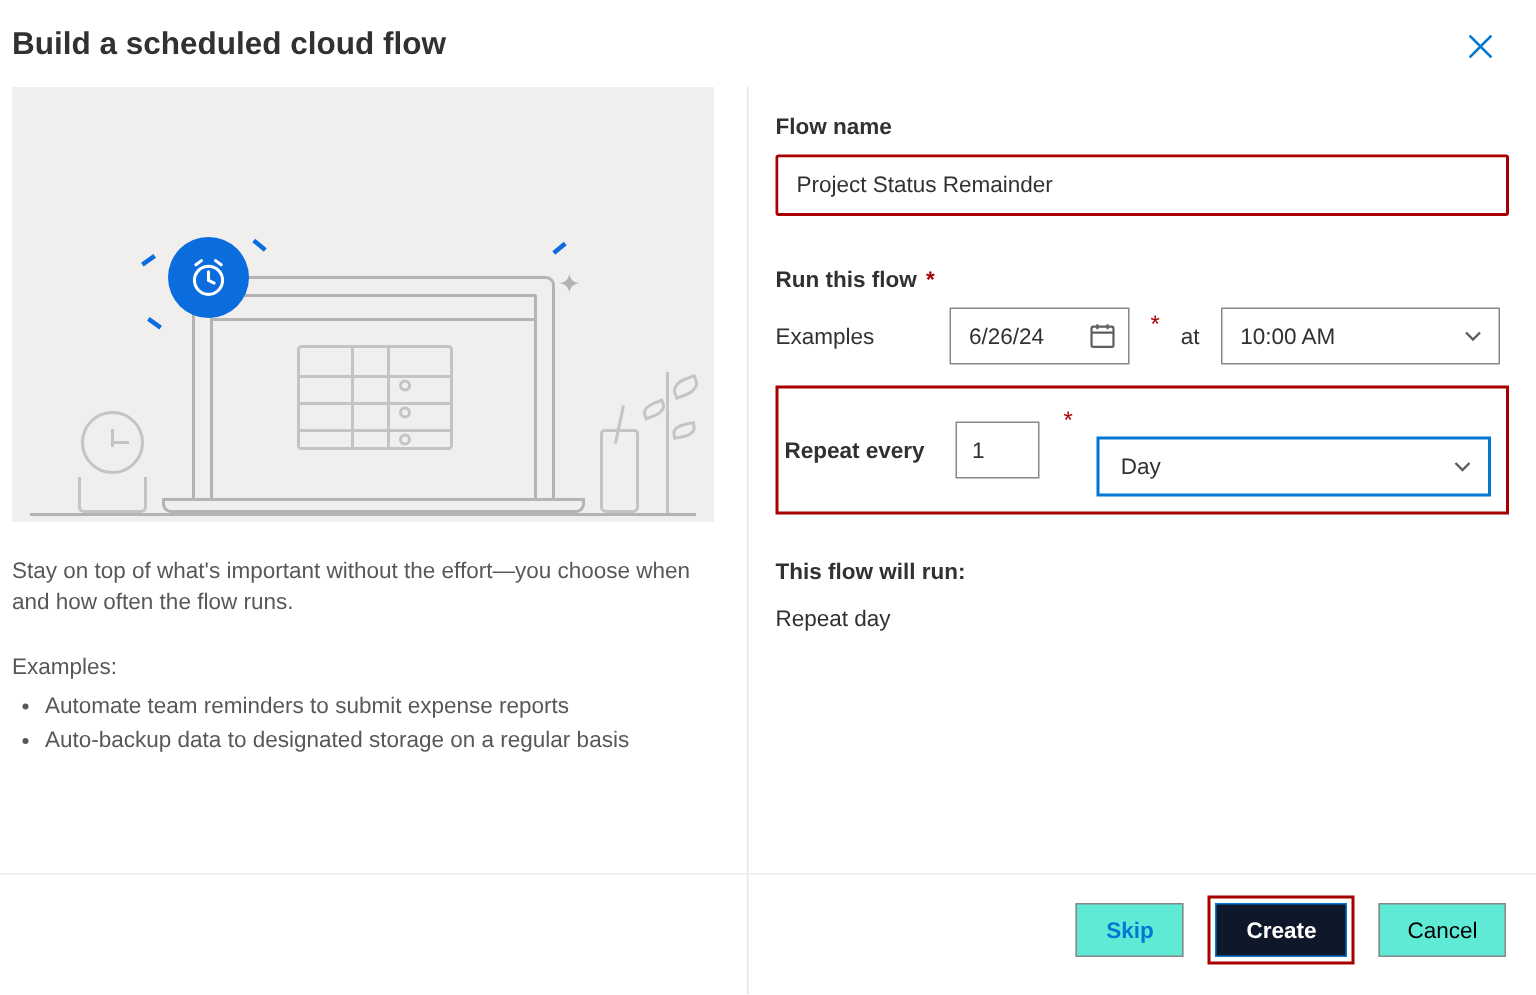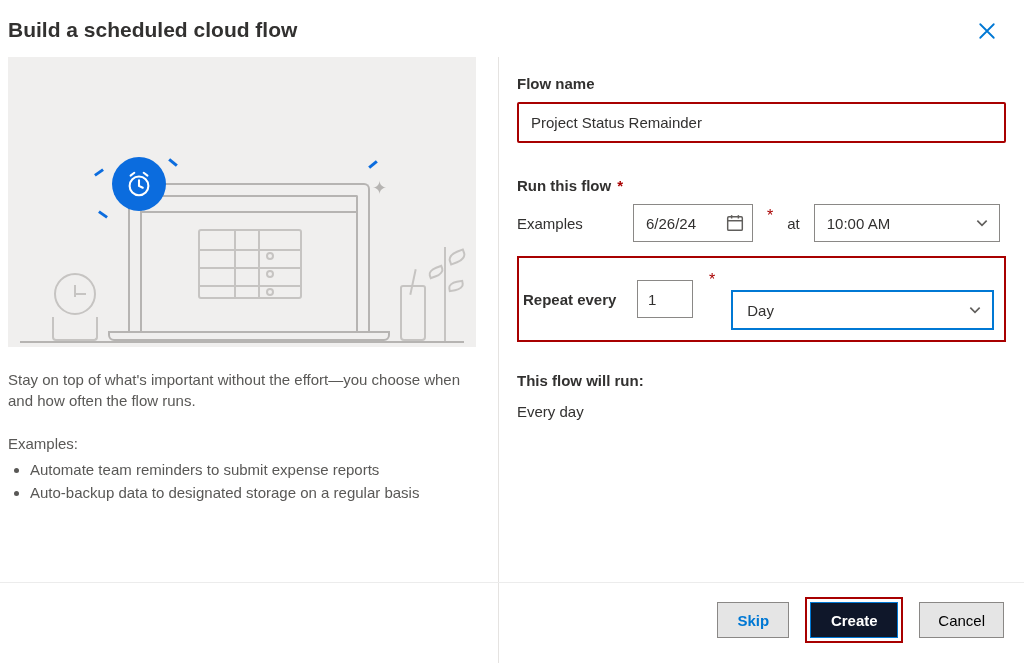--- a/index.html
+++ b/index.html
@@ -174,21 +174,21 @@
   .summary-label{ font-size:15px; font-weight:600; margin-bottom:14px; }
   .summary-val{ font-size:15px; color:#323130; }
   .footer{
     border-top:1px solid #ececec;
     display:flex; justify-content:flex-end; align-items:center;
     gap:16px; padding:14px 20px 14px 0;
     position:absolute; bottom:6px; left:0; right:0;
   }
   .btn{
     height:36px; min-width:72px; padding:0 18px; font-size:15px;
-    border:1px solid #8a8886; background:#e5e5e5; cursor:pointer;
+    border:1px solid #8a8886; background:#5eead4; cursor:pointer;
     display:flex; align-items:center; justify-content:center;
   }
   .btn-skip{ color:#0078d4; font-weight:600;}
   .btn-create-wrap{ border:2px solid #a80000; padding:3px; }
   .btn-create{
     background:#0f172a; color:#fff; border:1px solid #0078d4; font-weight:600;
     min-width:88px;
   }
   .btn-cancel{}
   .star-req{color:#a80000; font-size:16px; line-height:1; align-self:flex-start; margin-top:4px;}
@@ -304,21 +304,21 @@
         <span class="star-req">*</span>
         <div class="unit-box">
           <span>Day</span>
           <svg class="chev" viewBox="0 0 12 12">
               <path d="M2 4 L6 8 L10 4" fill="none" stroke="#605e5c" stroke-width="1.4"></path>
             </svg>
         </div>
       </div>
 
       <div class="summary-label">This flow will run:</div>
-      <div class="summary-val">Every day</div>
+      <div class="summary-val">Repeat day</div>
 
     </div>
   </div>
 
   <div class="footer">
     <button class="btn btn-skip">Skip</button>
     <div class="btn-create-wrap">
       <button class="btn btn-create">Create</button>
     </div>
     <button class="btn btn-cancel">Cancel</button>

